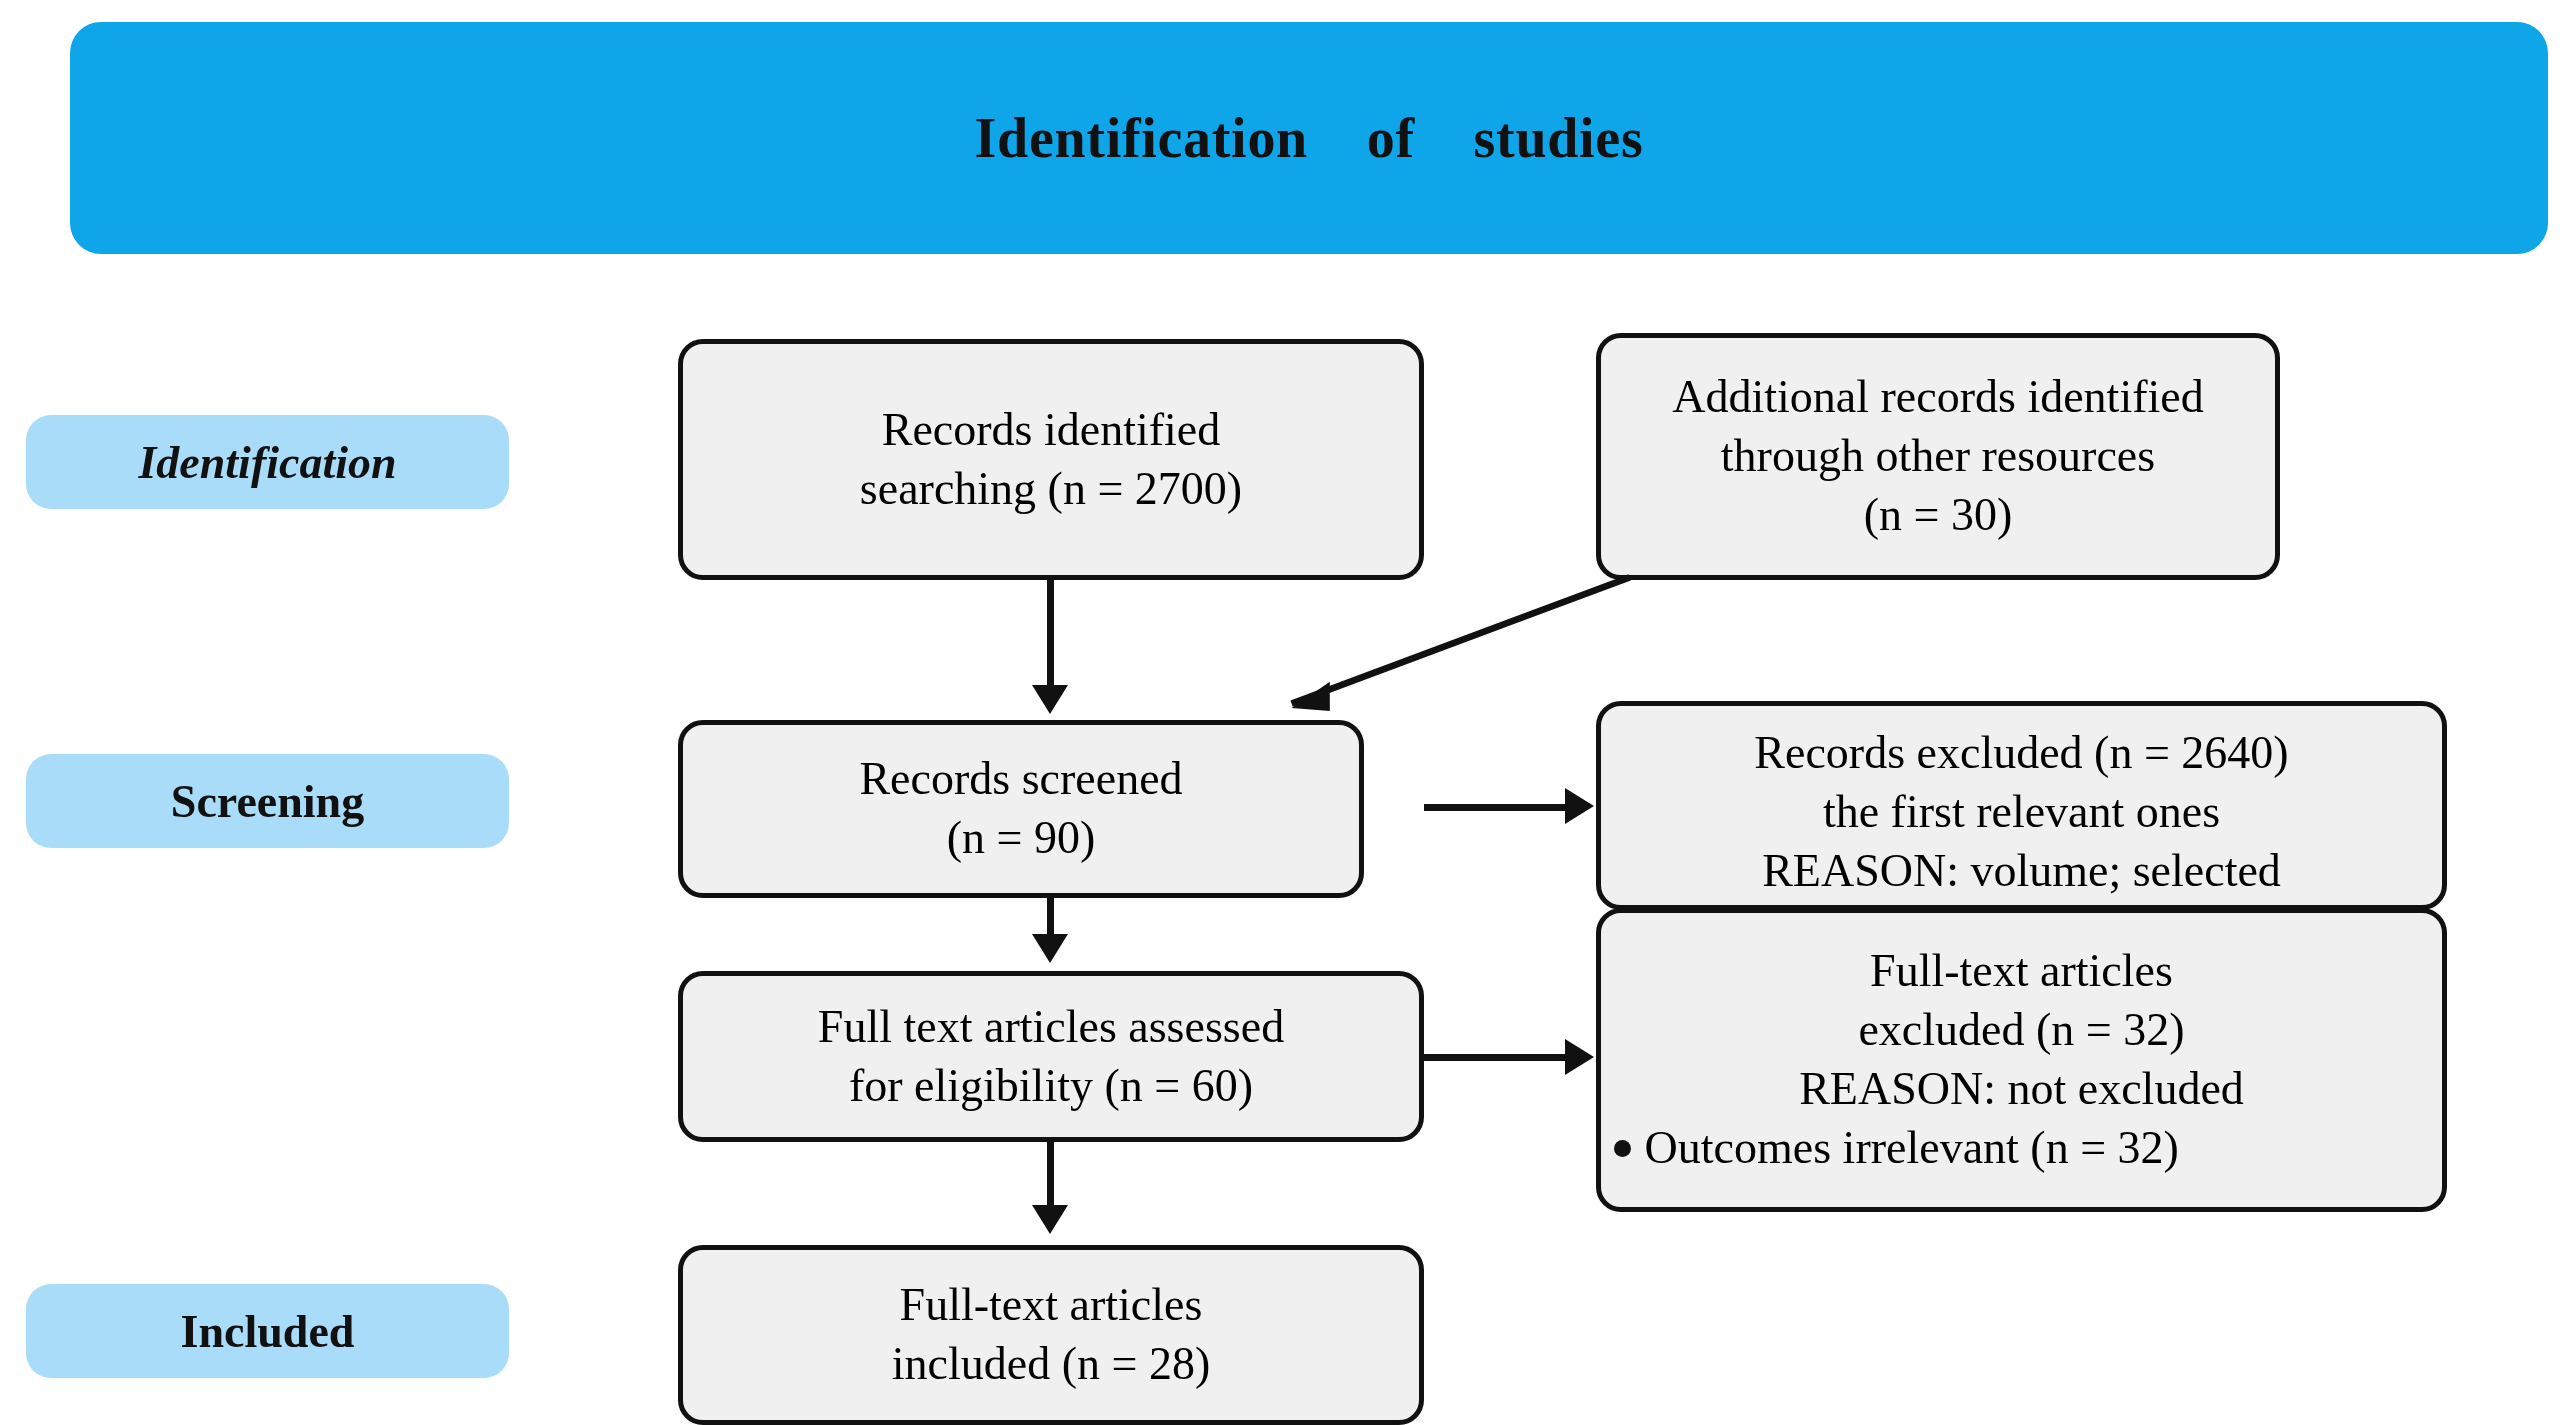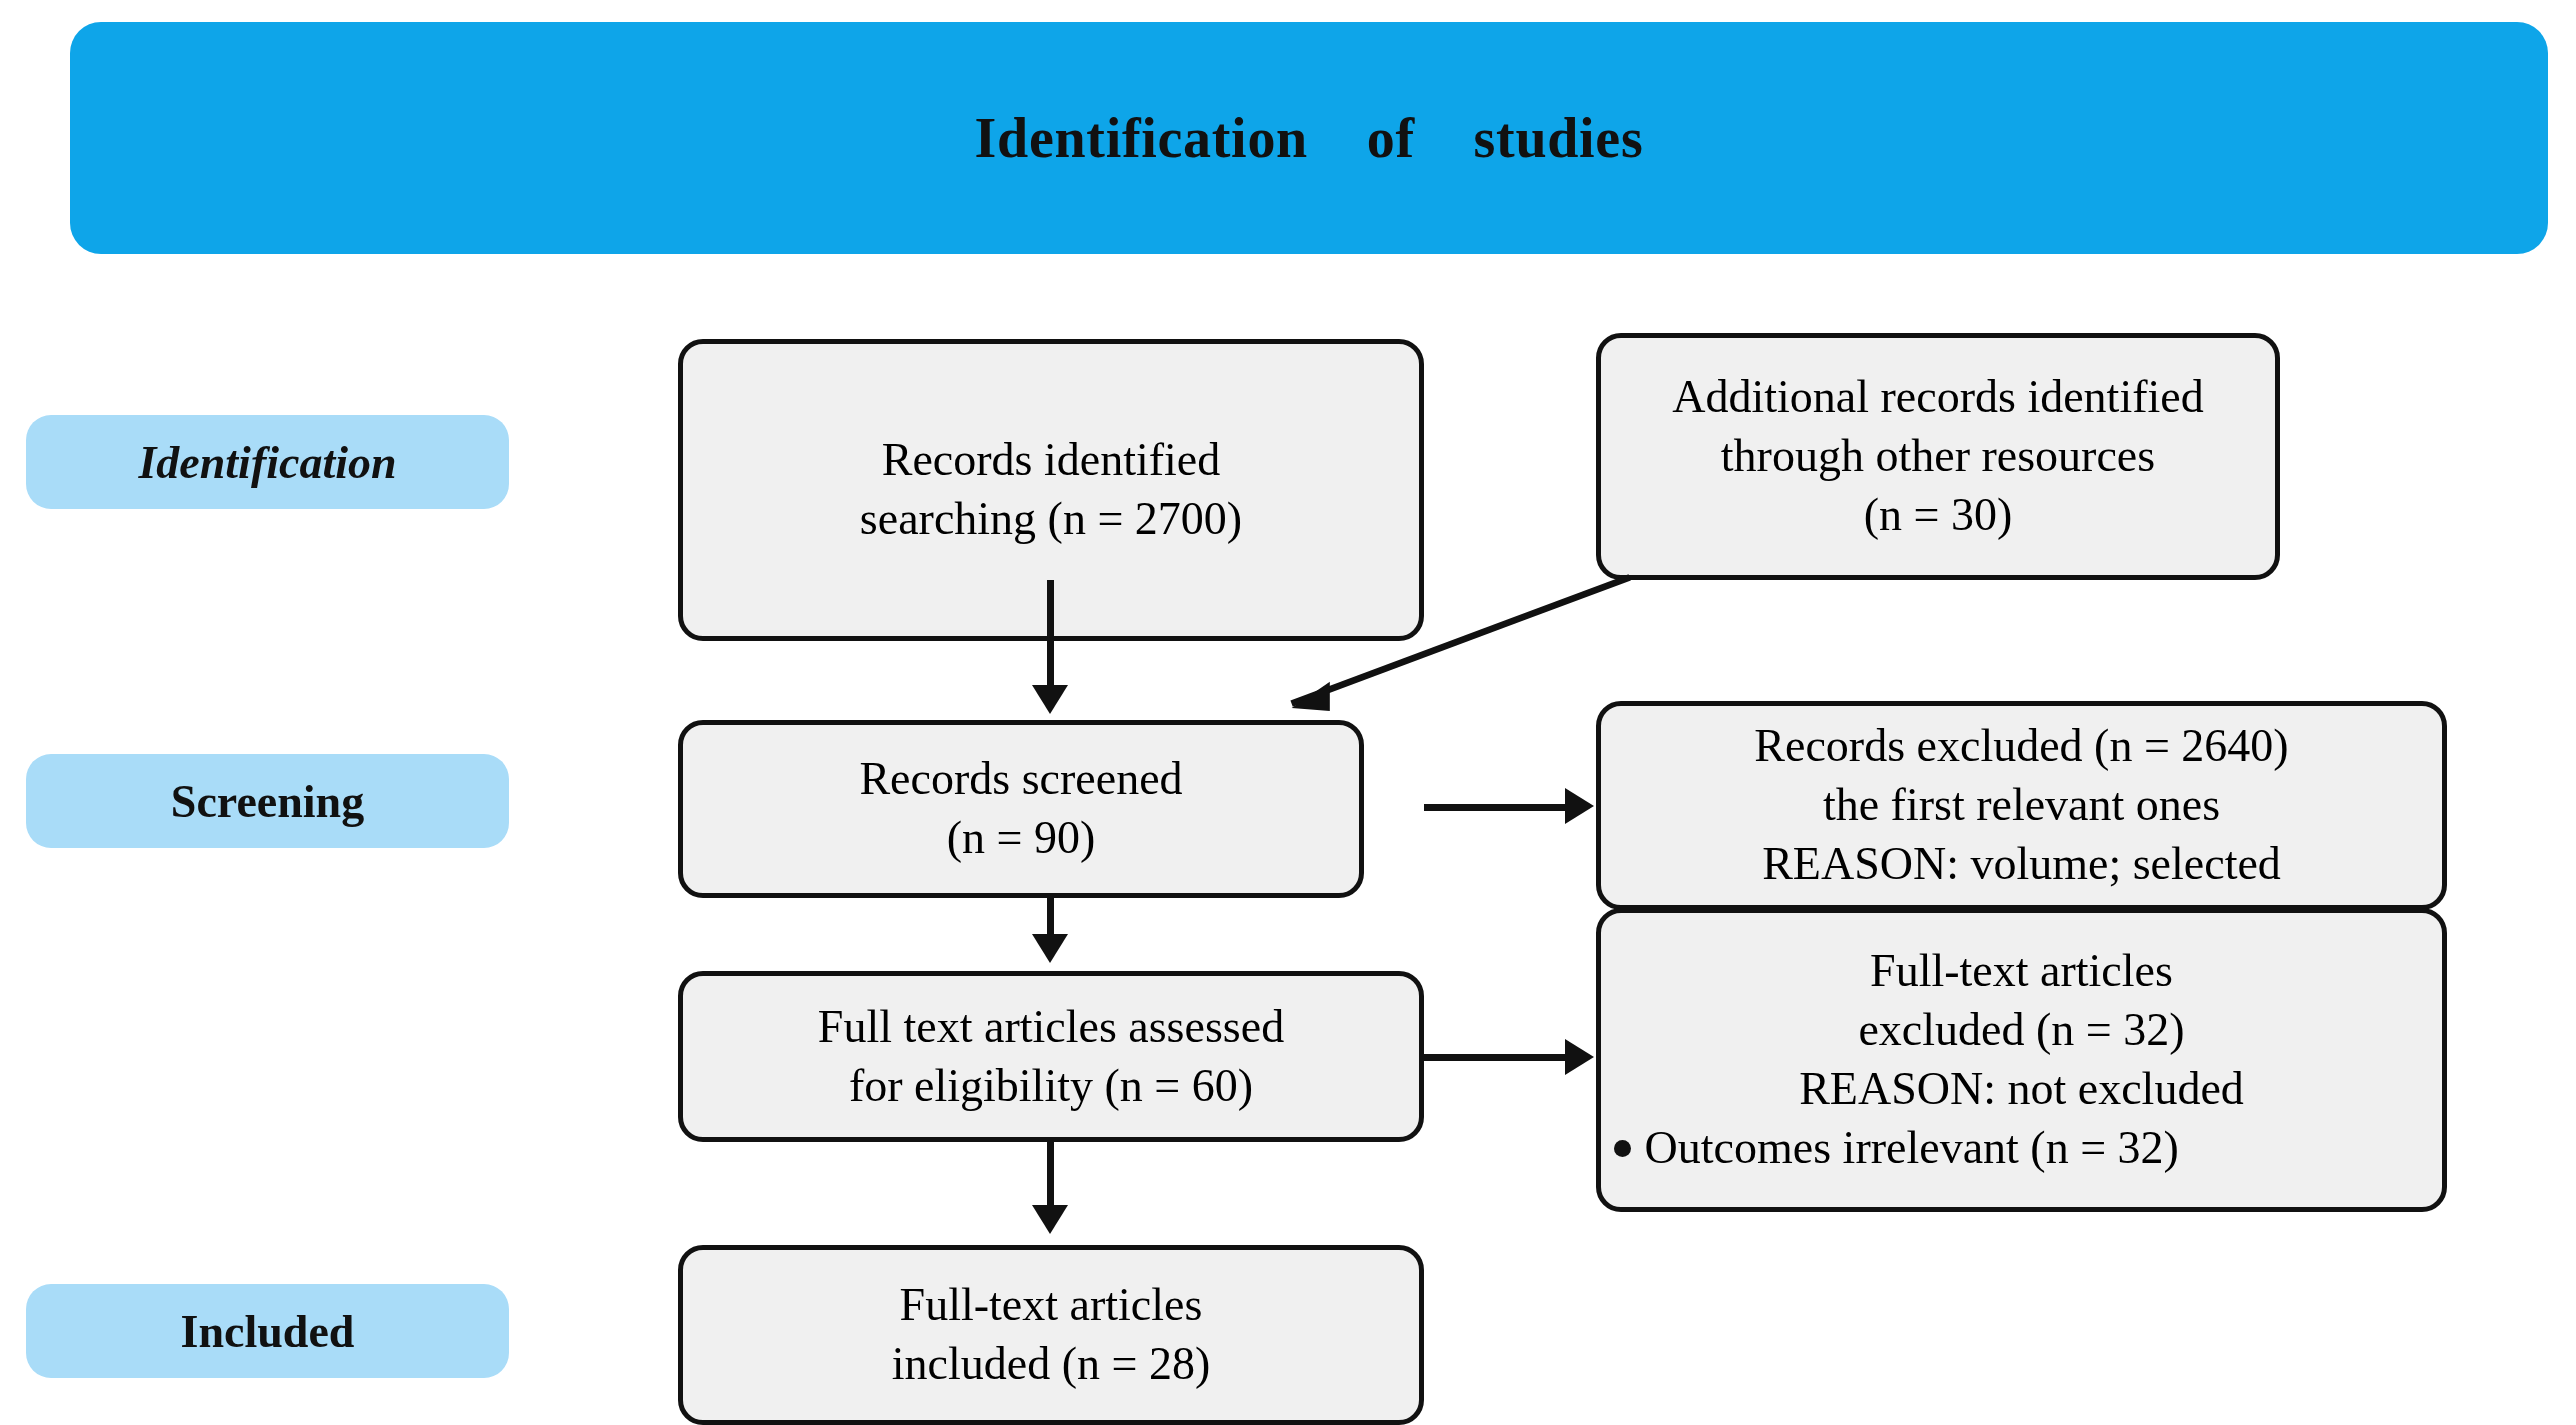--- a/index.html
+++ b/index.html
@@ -40,28 +40,28 @@
   }
   .flow-box .ln{display:block;white-space:nowrap;}
   .bullet-line{display:flex;align-items:center;justify-content:flex-start;
                width:100%;white-space:nowrap;}
   .bullet-dot{
     width:17px;height:17px;border-radius:50%;background:#111;
     display:inline-block;margin-right:13.3px;flex:0 0 auto;
   }
 
   
-  #box-records-identified{left:678px;top:339px;width:746px;height:302px;}
+  #box-records-identified{left:678px;top:339px;width:746px;height:241px;}
   #box-records-screened  {left:678px;top:720px;width:686px;height:178px;}
   #box-fulltext-assessed {left:678px;top:971px;width:746px;height:171px;}
   #box-fulltext-included {left:678px;top:1245px;width:746px;height:180px;}
 
   
   #box-additional-records{left:1596px;top:333px;width:684px;height:247px;}
-  #box-records-excluded  {left:1596px;top:701px;width:851px;height:209px;}
+  #box-records-excluded  {left:1596px;top:701px;width:851px;height:209px;justify-content:flex-end;}
   #box-fulltext-excluded {left:1596px;top:908px;width:851px;height:304px;}
 
   
   .conn-v{position:absolute;width:6.6px;background:#111;}
   .conn-h{position:absolute;height:6.6px;background:#111;}
   .arrow-down{
     position:absolute;width:0;height:0;
     border-left:18.4px solid transparent;border-right:18.4px solid transparent;
     border-top:29.5px solid #111;
   }

